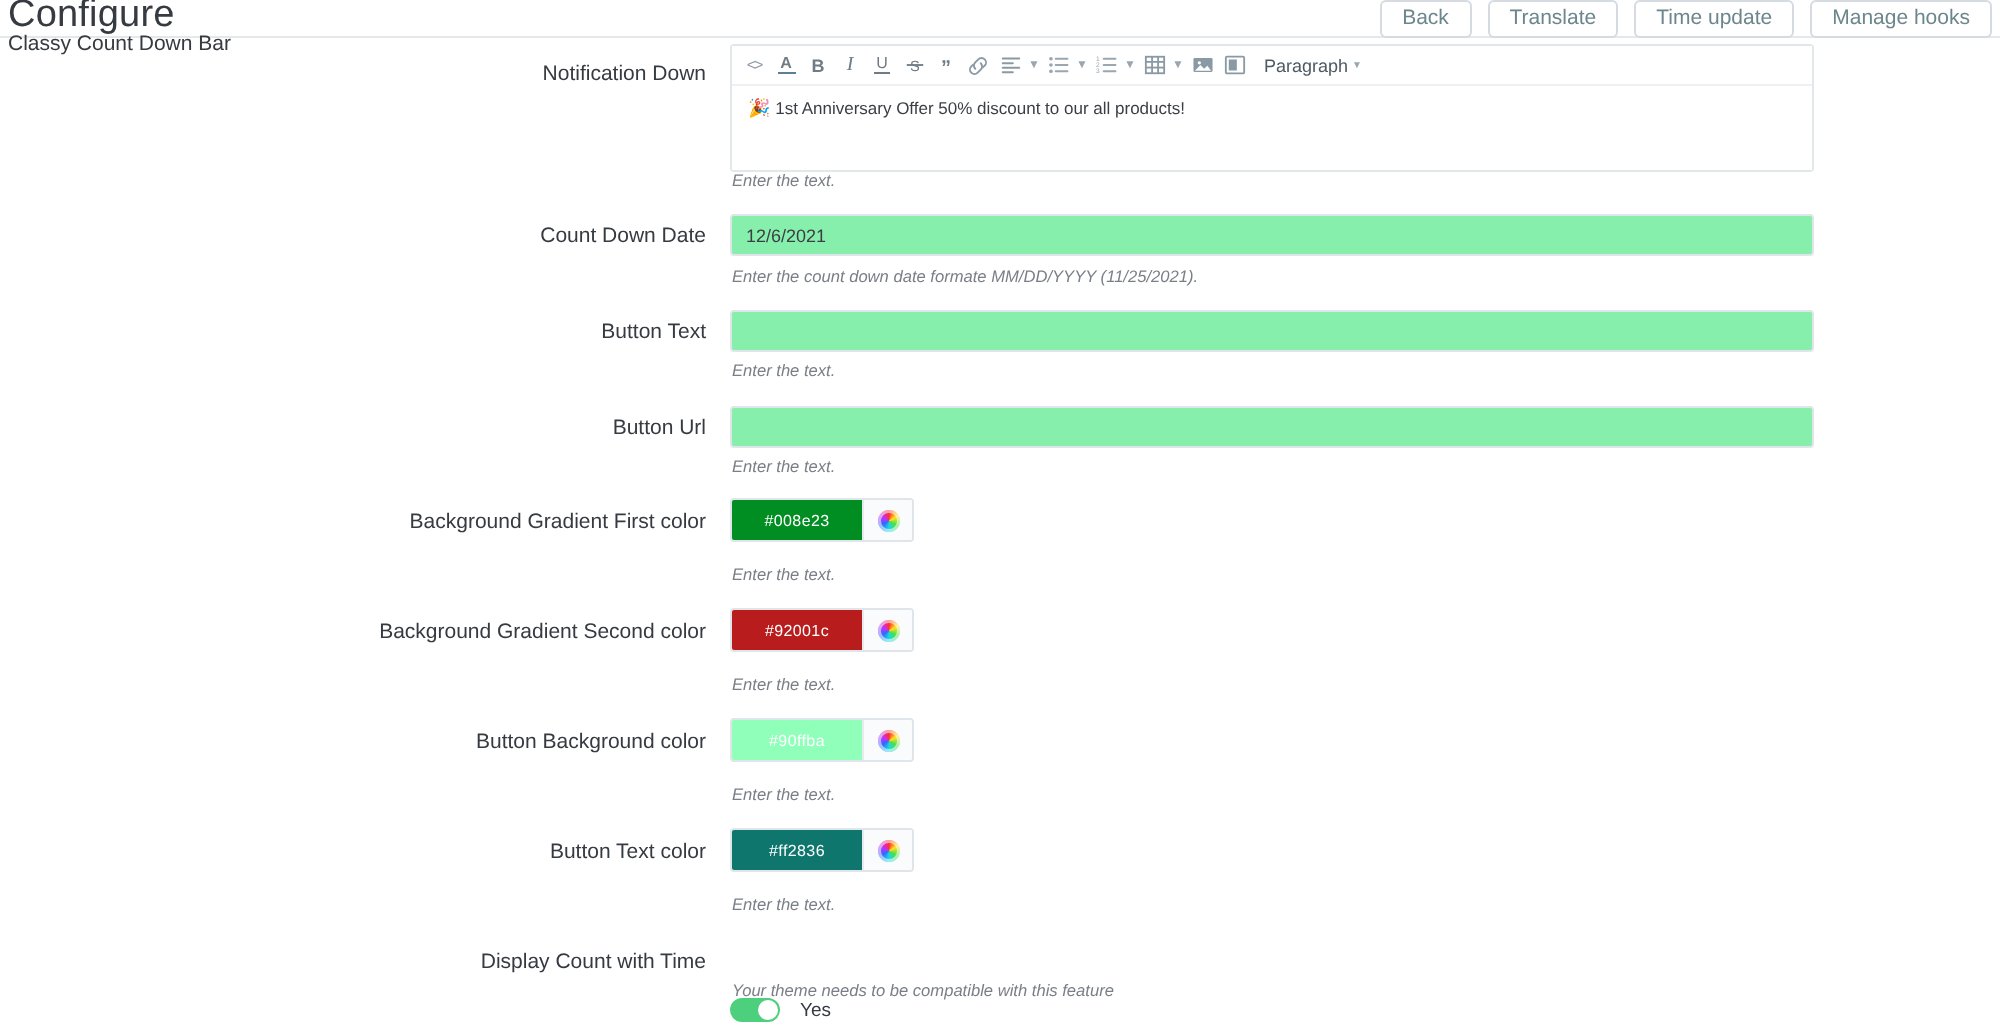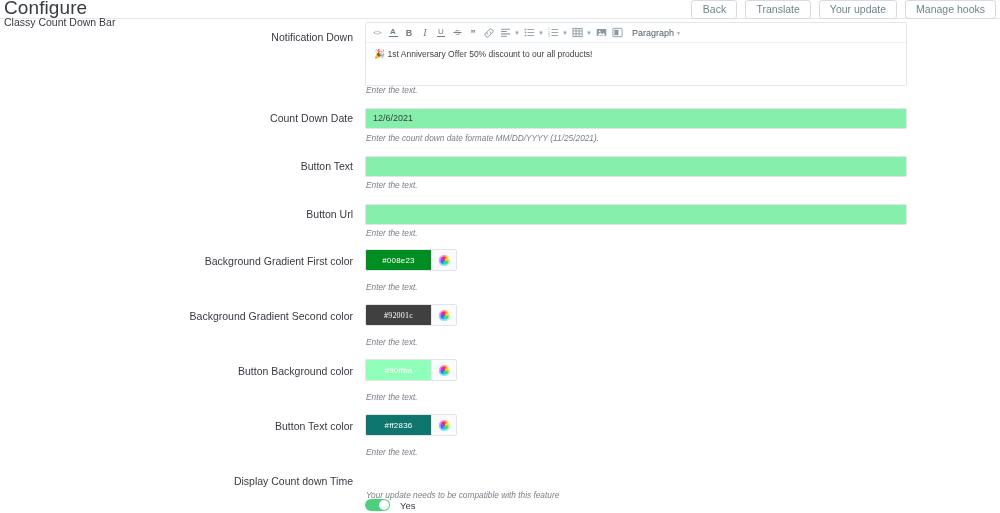--- a/index.html
+++ b/index.html
@@ -135,21 +135,21 @@
 <div class="page">
 
   <div class="header">
     <div class="title-block">
       <div class="page-title">Configure</div>
       <div class="page-subtitle">Classy Count Down Bar</div>
     </div>
     <div class="header-actions">
       <button class="hbtn">Back</button>
       <button class="hbtn">Translate</button>
-      <button class="hbtn">Your update</button>
+      <button class="hbtn">Time update</button>
       <button class="hbtn">Manage hooks</button>
     </div>
   </div>
 
   <div class="form">
 
     <div class="row">
       <div class="lbl" style="top:12px;">Notification Down</div>
       <div class="ctl" style="top:3px;">
         <div class="editor">
@@ -290,21 +290,21 @@
           </div>
         </div>
       </div>
       <div class="hint" style="top:263px;">Enter the text.</div>
     </div>
 
     <div class="row">
       <div class="lbl" style="top:291px;">Background Gradient Second color</div>
       <div class="ctl" style="top:285px;">
         <div class="colorfield">
-          <input class="sw" type="text" value="#92001c" style="background: #404040; font-family: Liberation Serif, serif;">
+          <input class="sw" type="text" value="#92001c" style="background: #b91c1c;">
           <div class="pick">
             <span class="wheel"></span>
           </div>
         </div>
       </div>
       <div class="hint" style="top:318px;">Enter the text.</div>
     </div>
 
     <div class="row">
       <div class="lbl" style="top:346px;padding-left:13px;">Button Background color</div>
@@ -326,26 +326,26 @@
           <input class="sw" type="text" value="#ff2836" style="background: #0f766e;">
           <div class="pick">
             <span class="wheel"></span>
           </div>
         </div>
       </div>
       <div class="hint" style="top:428px;">Enter the text.</div>
     </div>
 
     <div class="row">
-      <div class="lbl" style="top:456px;">Display Count down Time</div>
+      <div class="lbl" style="top:456px;">Display Count with Time</div>
       <div class="ctl" style="top:452px;">
         <div class="toggle-wrap">
           <div class="toggle" style="background: rgb(76, 208, 125);">
             <span class="knob"></span>
           </div>
           <span class="toggle-label">Yes</span>
         </div>
       </div>
-      <div class="hint" style="top:471px;">Your update needs to be compatible with this feature</div>
+      <div class="hint" style="top:471px;">Your theme needs to be compatible with this feature</div>
     </div>
 
   </div>
 </div>
 
 </body></html>

